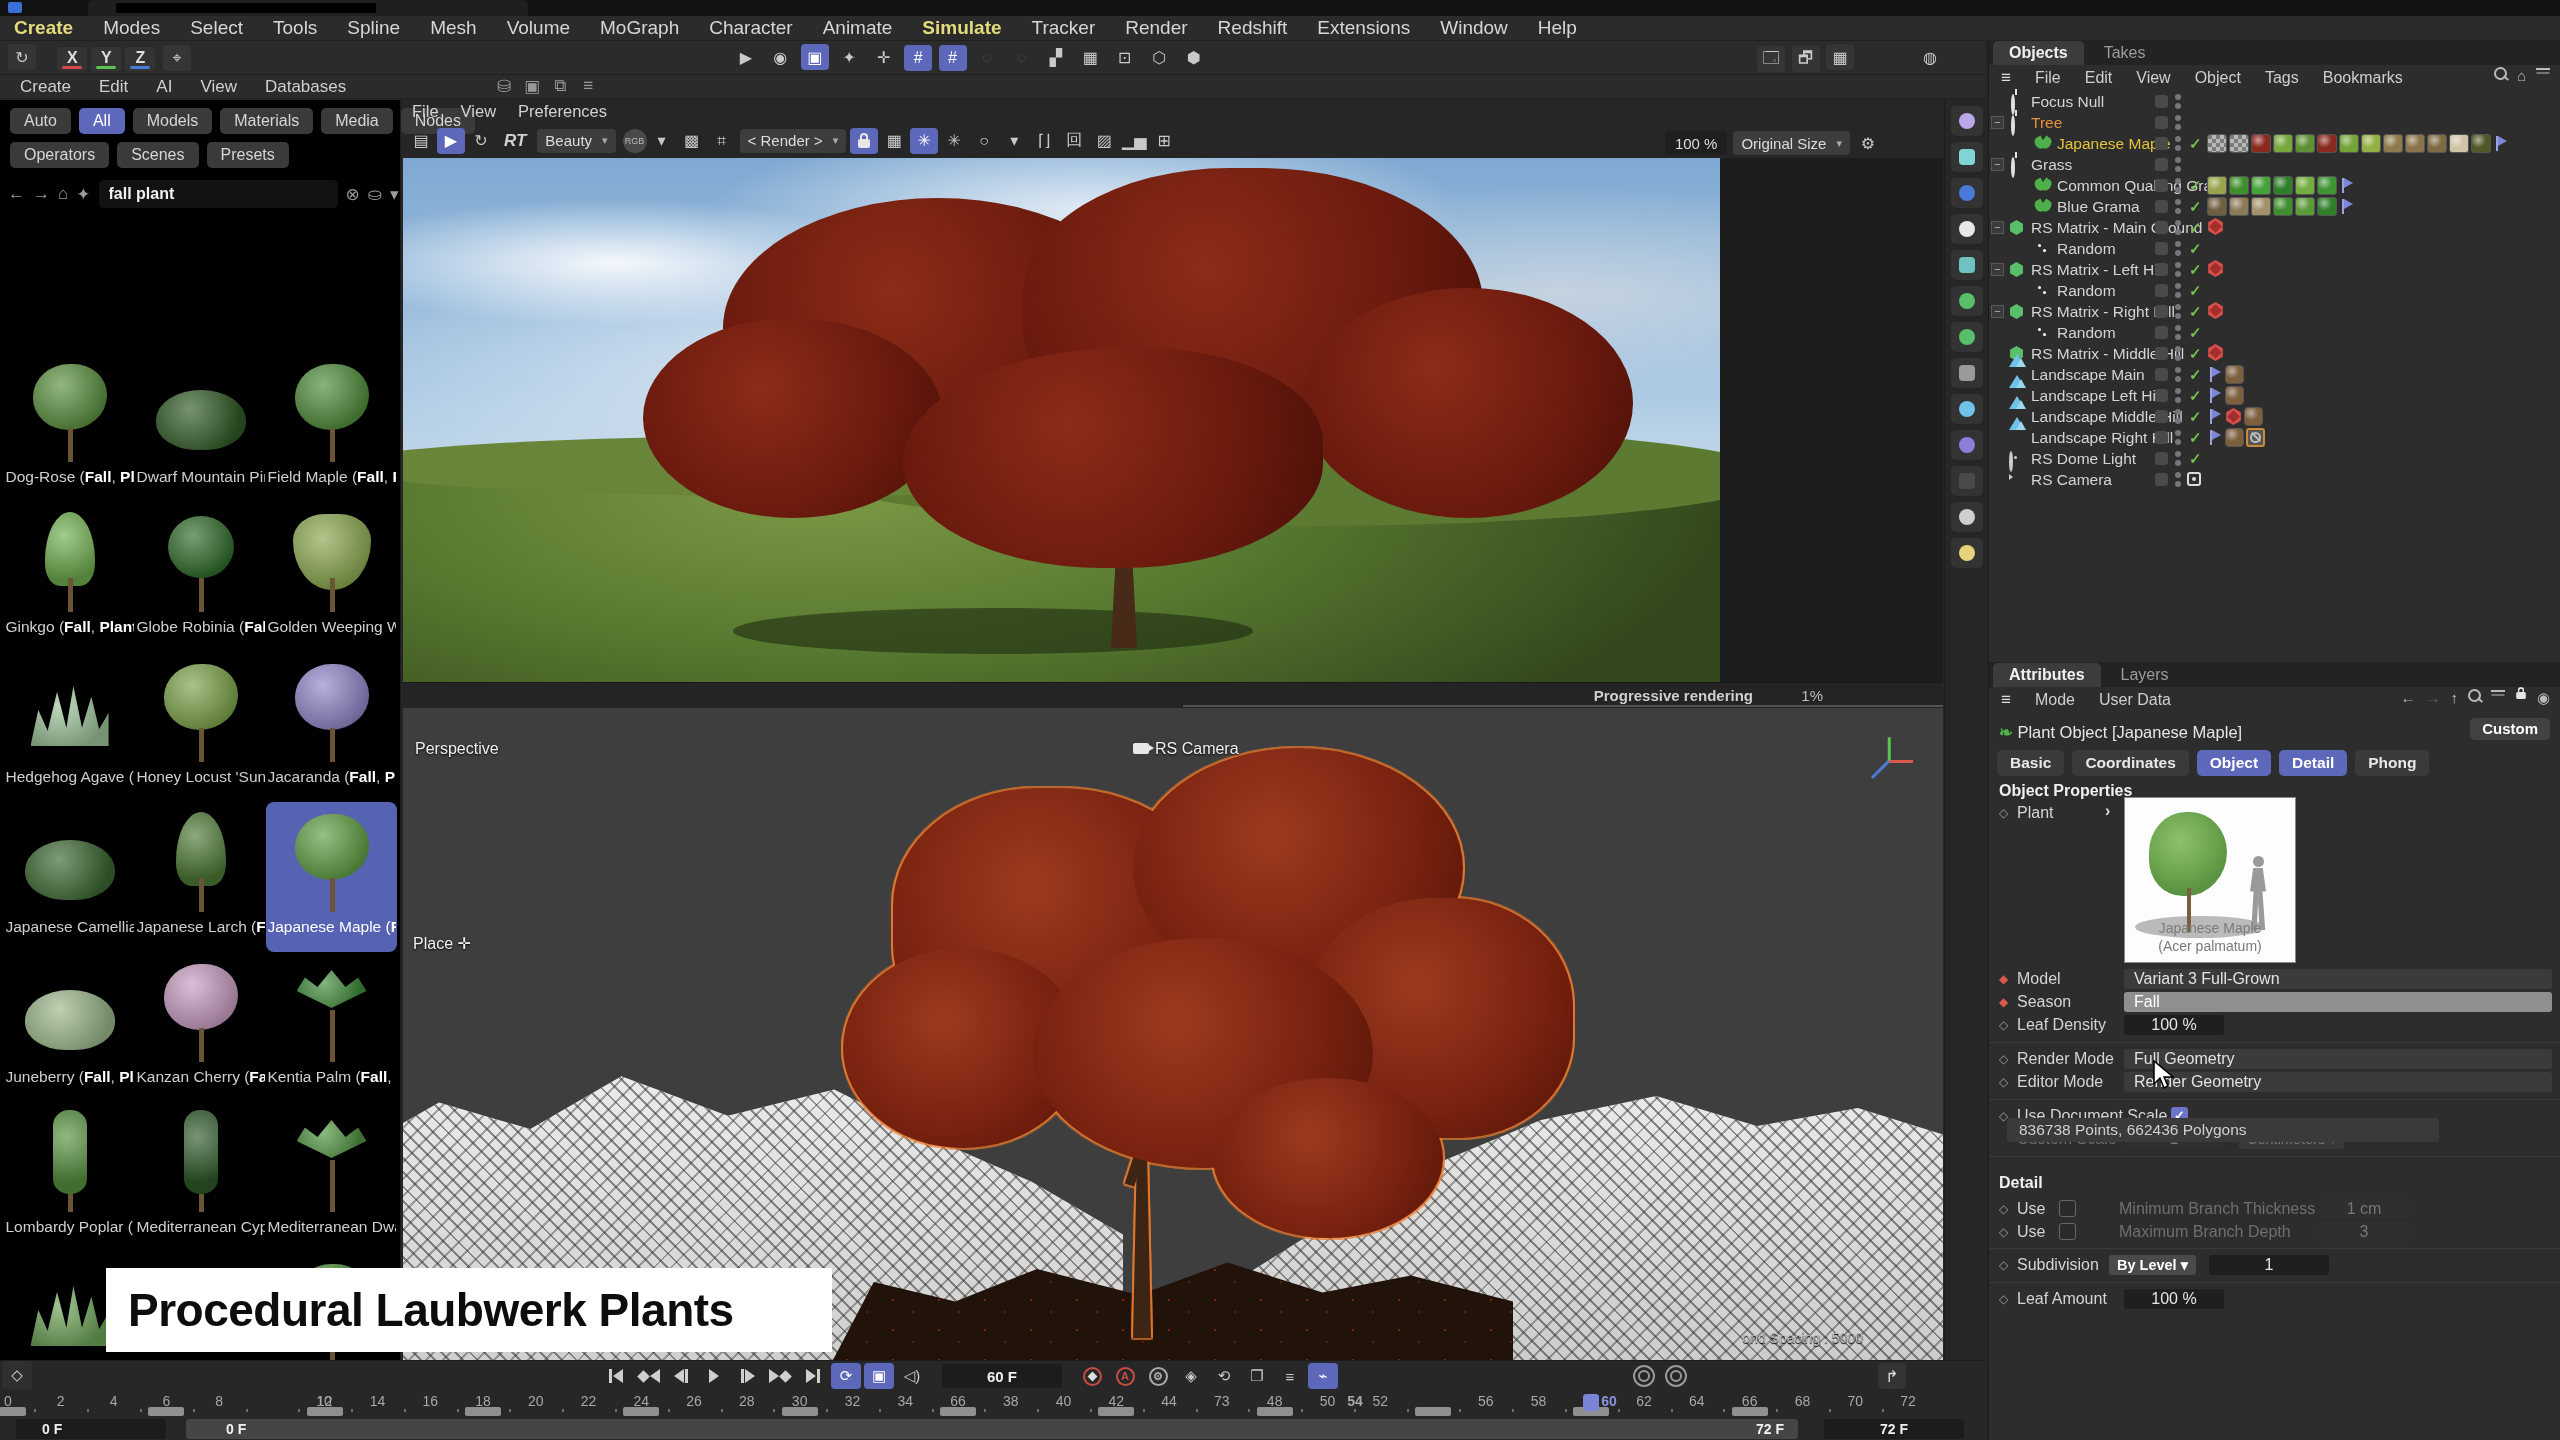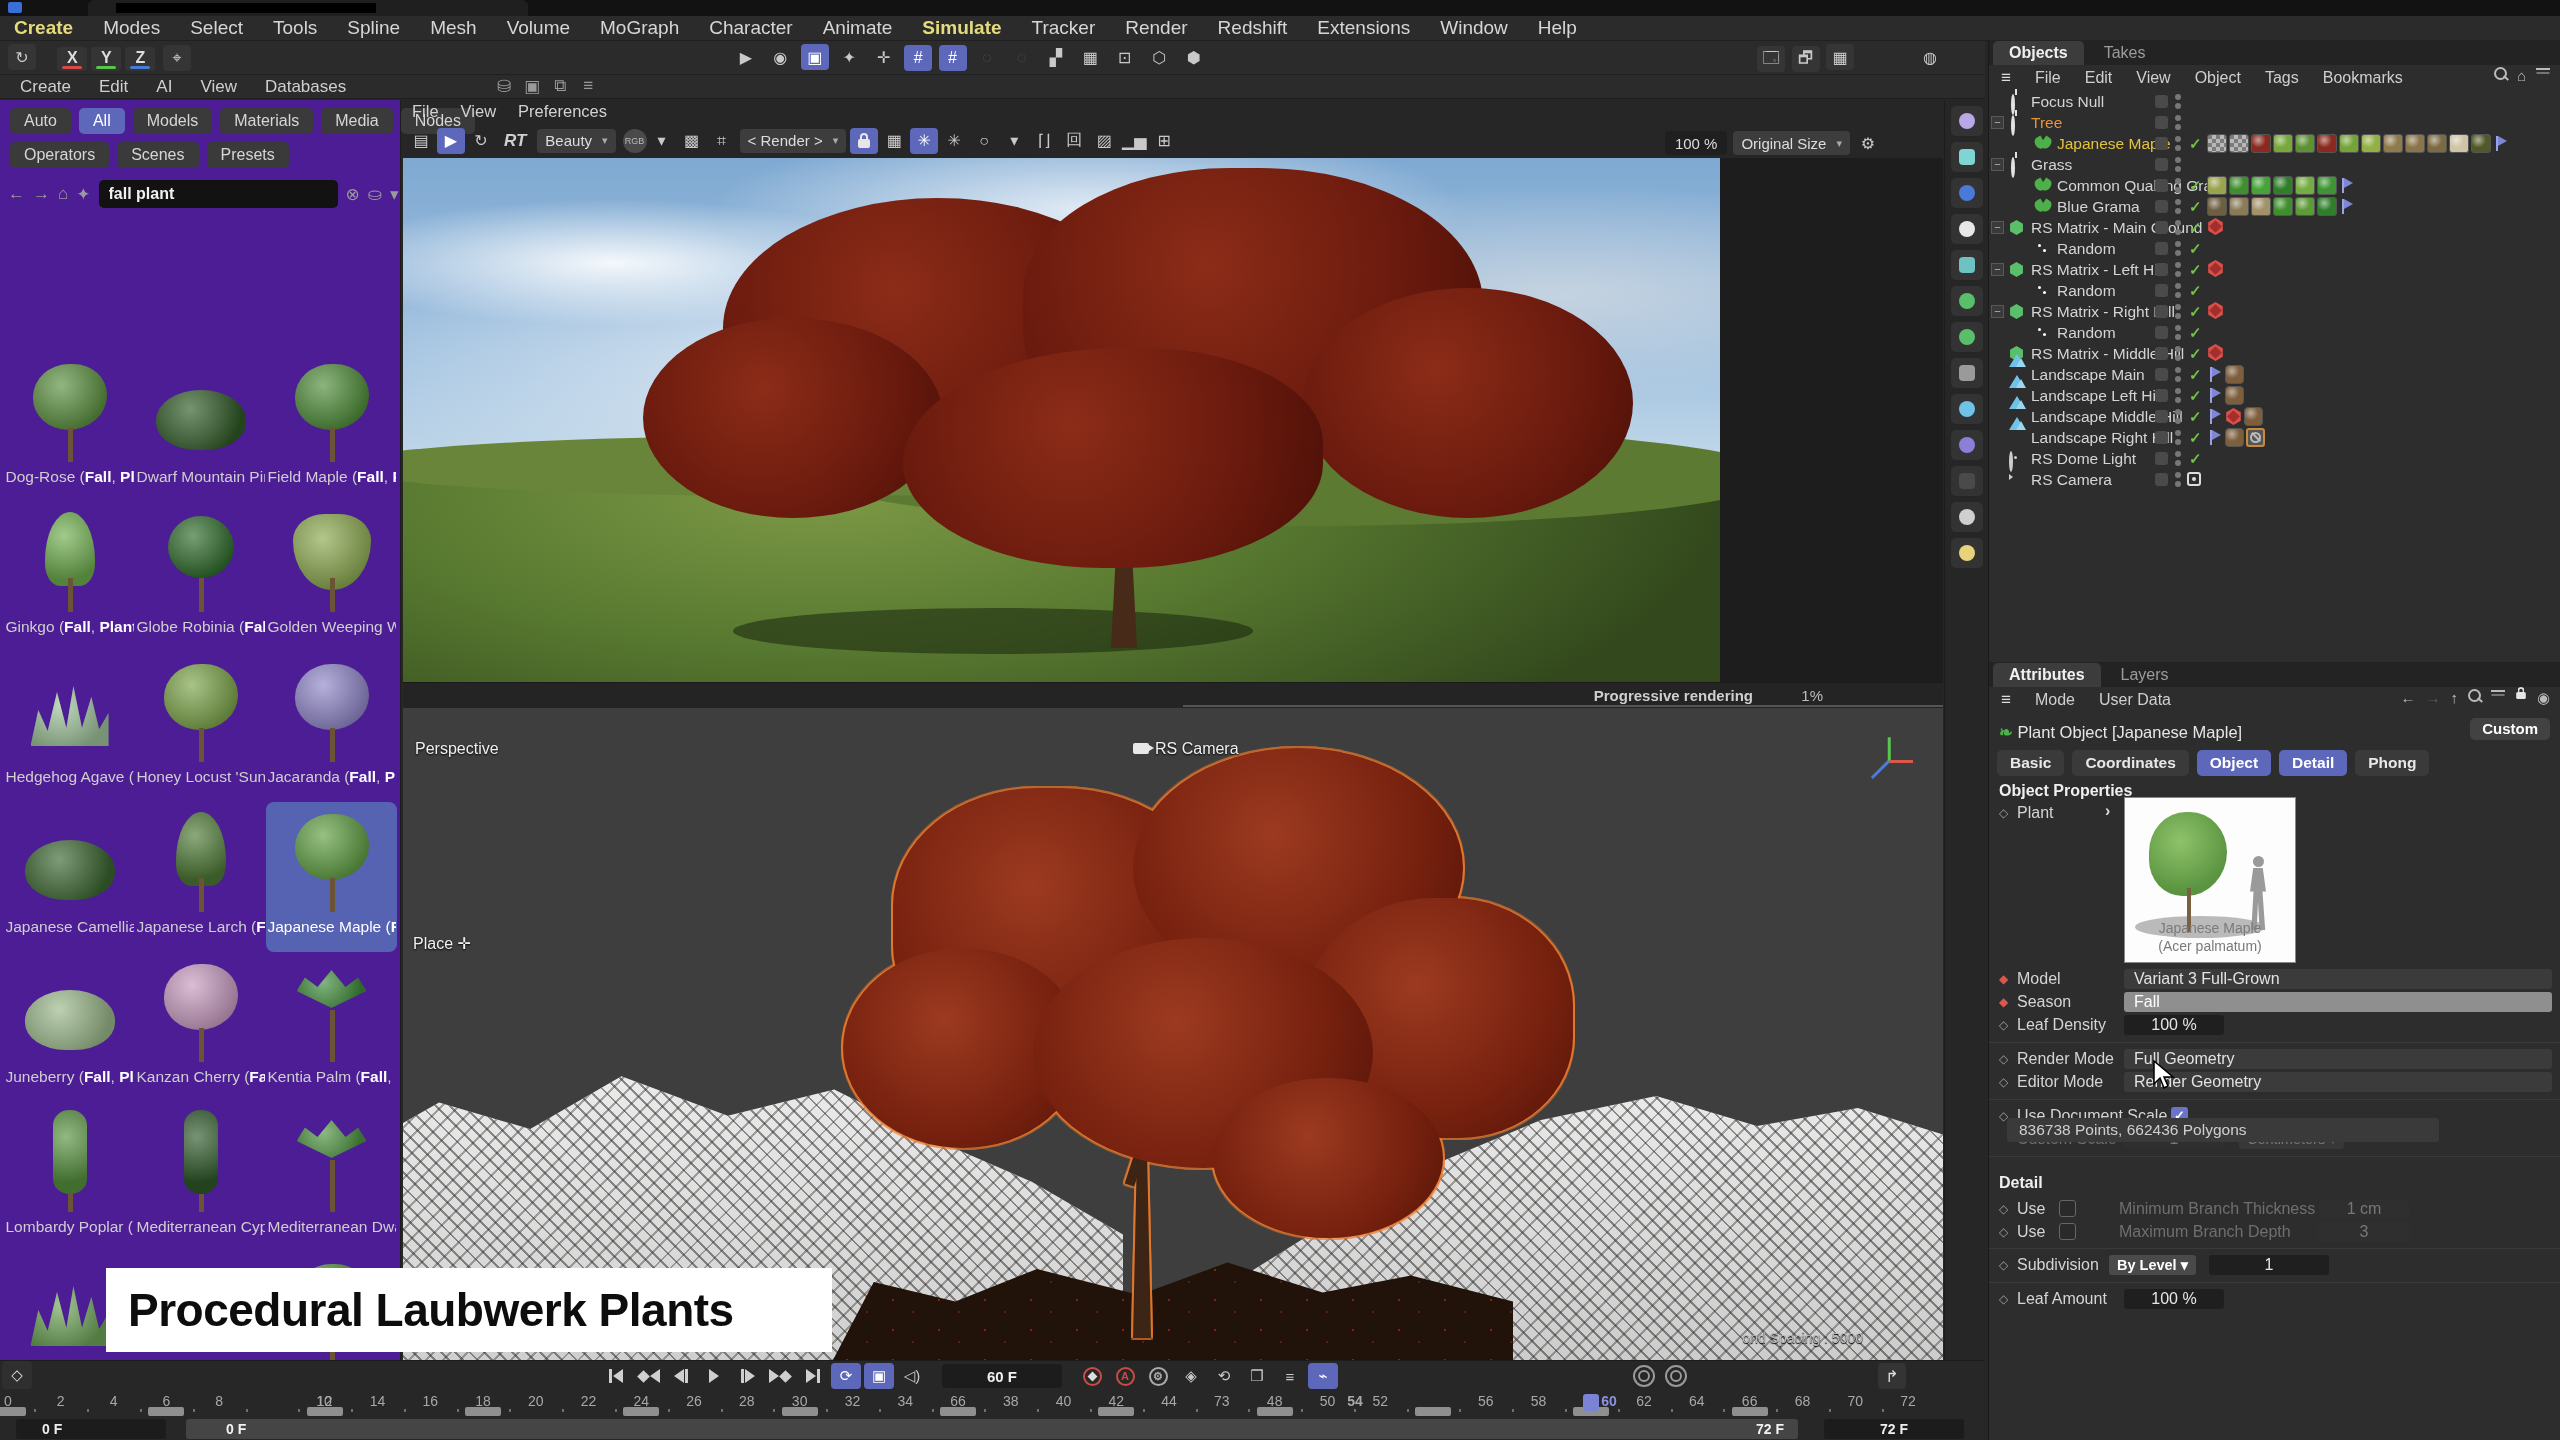--- a/index.html
+++ b/index.html
@@ -24,21 +24,21 @@
        border-radius:4px;color:#c9c9c9;font-size:16px;background:transparent;}
   .ico.box{background:#353535;}
   .ico.active{background:#5d68bb;color:#fff;}
   .ico.dim{color:#5c5c5c;}
   
   #ab-menubar{position:absolute;left:0;top:75px;width:1985px;height:24px;background:#2b2b2b;
       border-bottom:1px solid #1f1f1f;display:flex;align-items:center;gap:28px;padding-left:20px;
       box-sizing:border-box;font-size:17px;color:#cfcfcf;}
   #ab-menu-icons{display:flex;gap:8px;margin-left:120px;}
   
-  #asset-panel{position:absolute;left:0;top:100px;width:401px;height:1260px;background:#4c1d95;border-right:1px solid #1c1c1c;box-sizing:border-box;}
+  #asset-panel{position:absolute;left:0;top:100px;width:401px;height:1260px;background:#000000;border-right:1px solid #1c1c1c;box-sizing:border-box;}
   .chip-row{display:flex;gap:8px;padding:8px 0 0 10px;}
   .chip{background:#3a3a3a;color:#d6d6d6;font-size:16px;padding:4px 14px;border-radius:5px;}
   .chip.active{background:#5d68bb;color:#fff;}
   #ab-search-row{display:flex;align-items:center;gap:8px;padding:12px 8px 0 8px;}
   #ab-search{flex:1;height:28px;background:#121212;border:none;border-radius:5px;color:#f0f0f0;
              font-size:16px;font-weight:bold;padding:0 10px;font-family:"Liberation Sans",sans-serif;}
   .mini-ic{color:#9a9a9a;font-size:17px;width:20px;text-align:center;}
   #ab-breadcrumb{padding:16px 0 0 18px;font-size:18px;color:#f2f2f2;font-weight:bold;}
   #ab-breadcrumb .back{color:#8a8a8a;font-weight:normal;margin-right:10px;font-size:15px;}
   #asset-grid{position:absolute;left:0;top:252px;width:401px;height:1008px;overflow:hidden;

